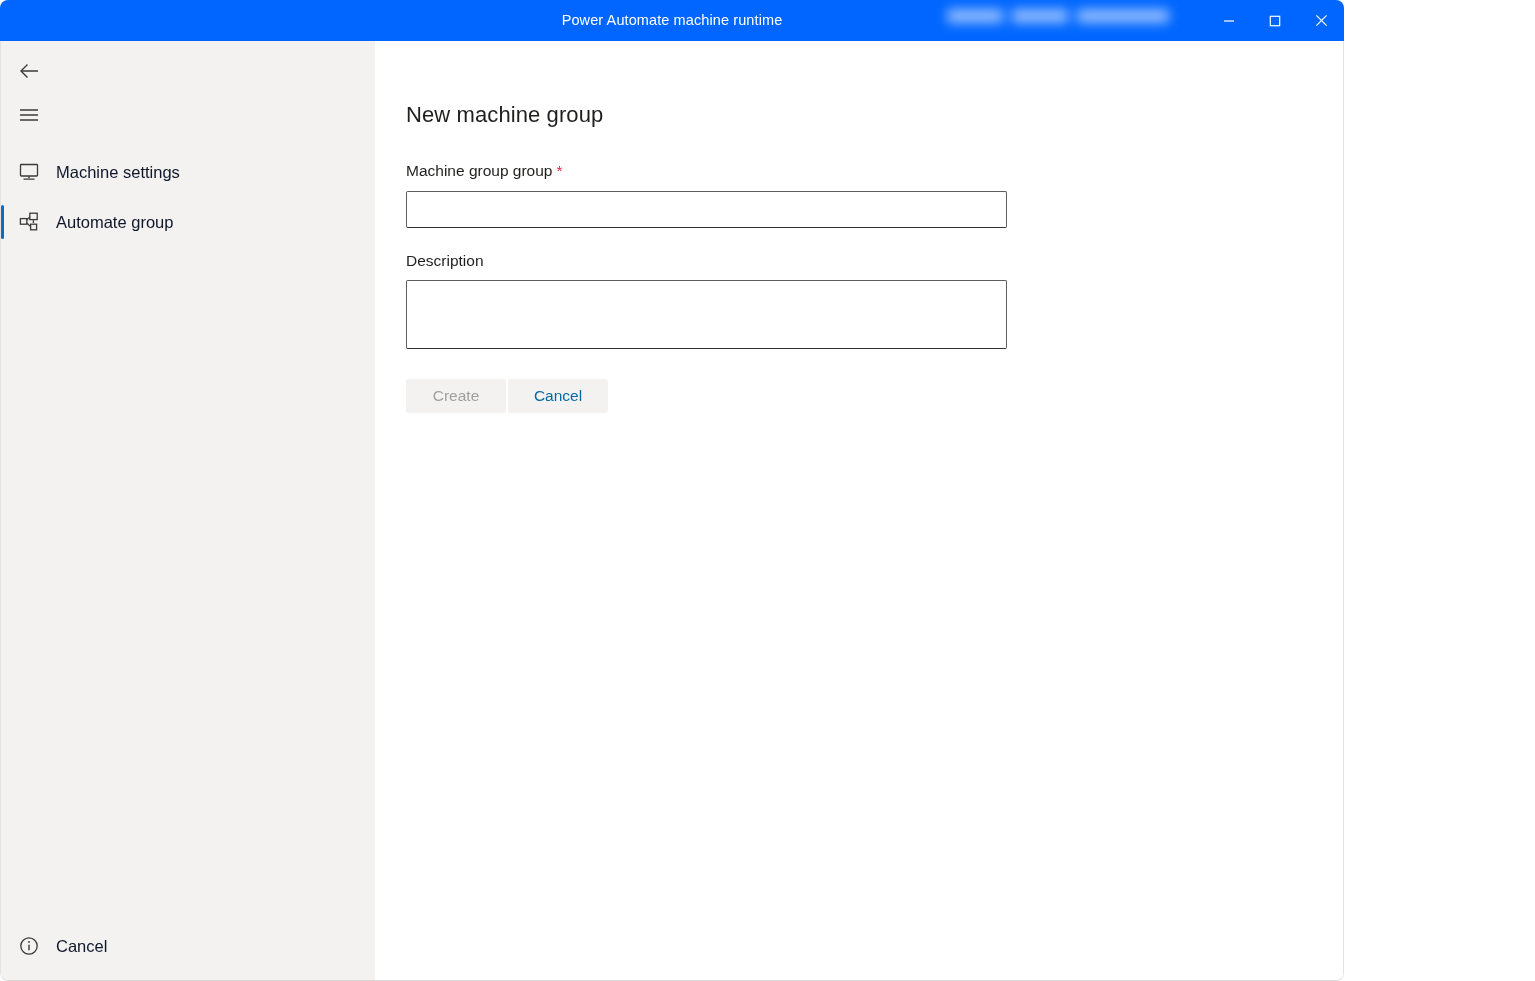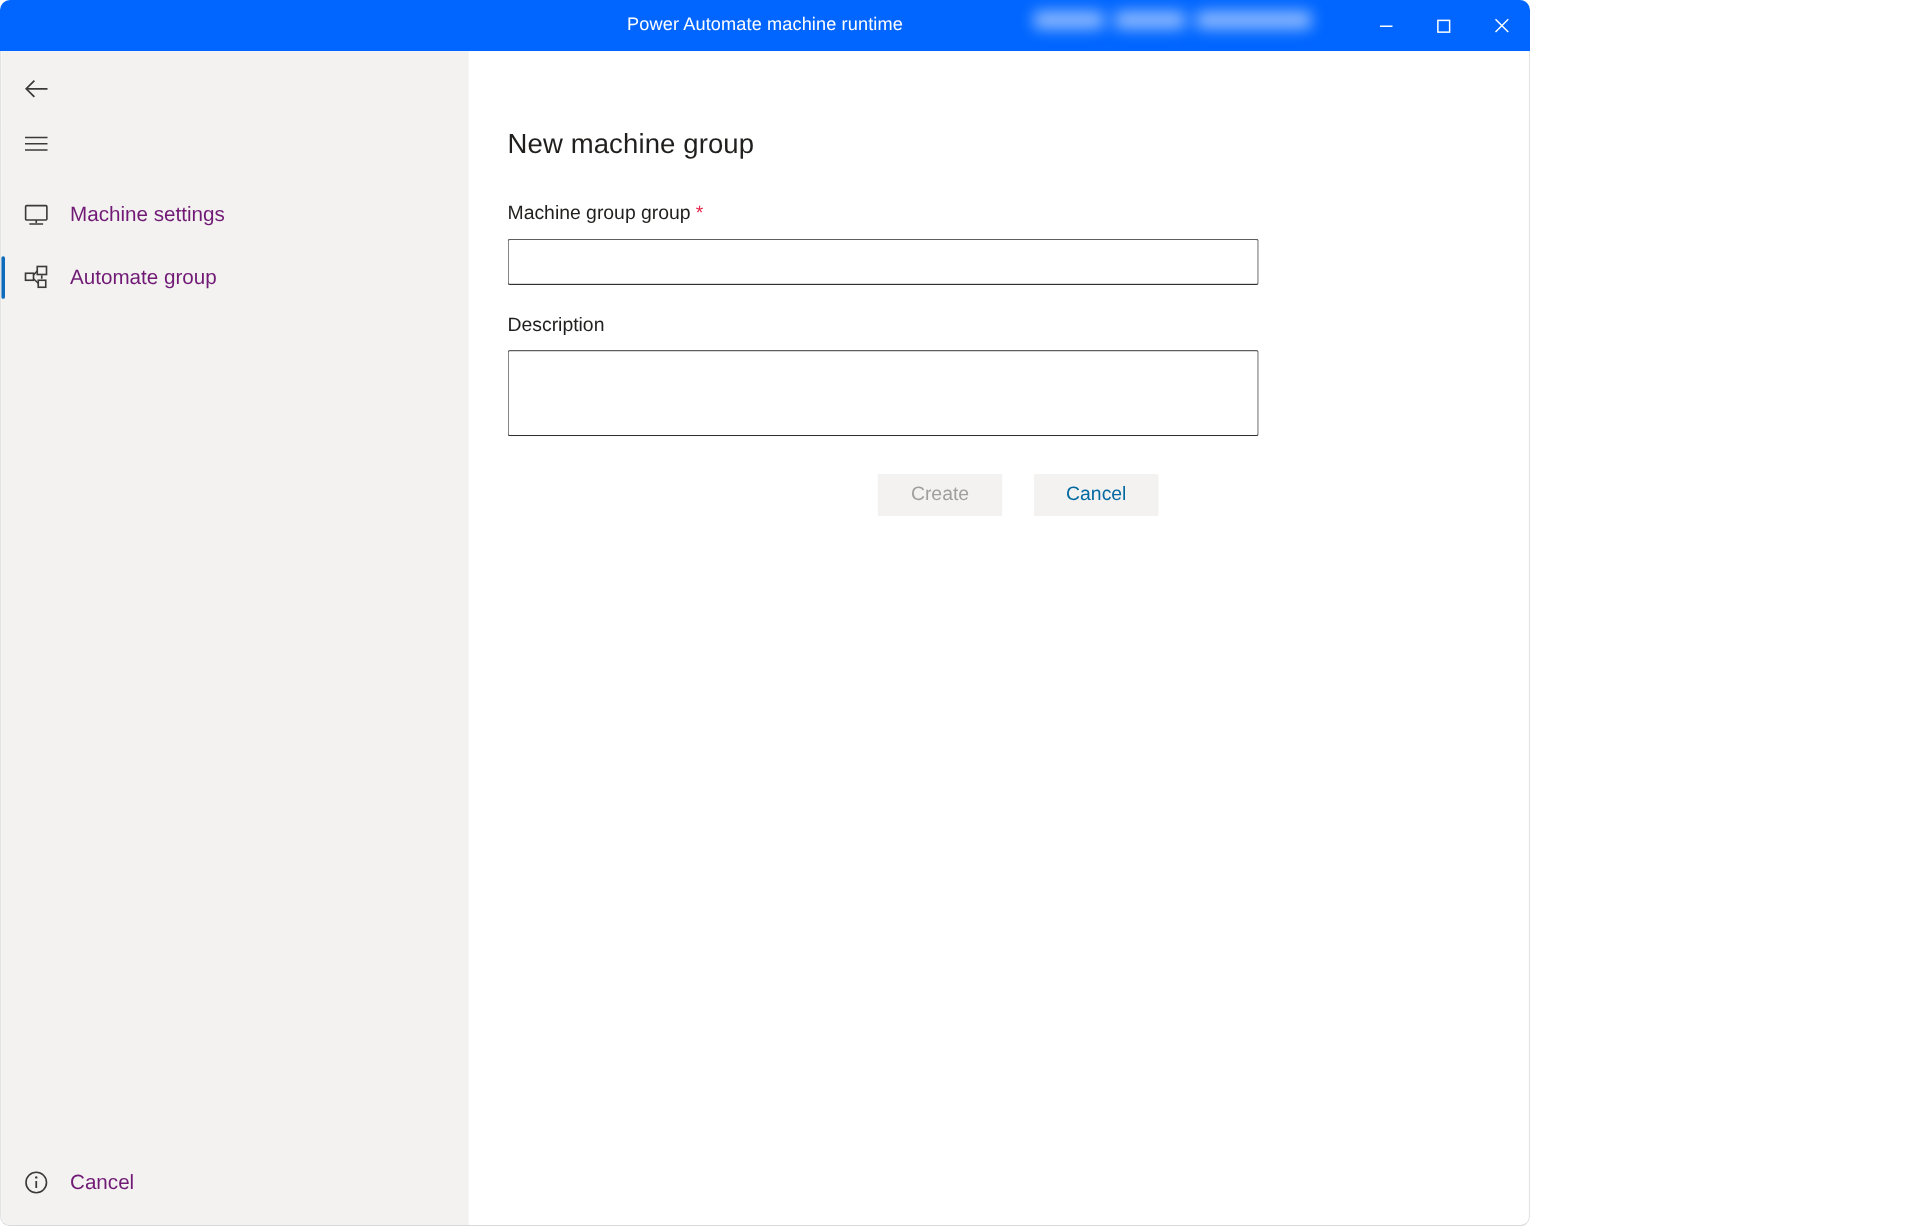--- a/index.html
+++ b/index.html
@@ -7,21 +7,21 @@
   html, body {
     width: 1535px;
     height: 981px;
     overflow: hidden;
     background: #ffffff;
     font-family: "Liberation Sans", sans-serif;
   }
 
   #app {
     position: relative;
-    width: 1224px;
+    width: 1344px;
     height: 981px;
     background: #ffffff;
     display: flex;
     flex-direction: column;
   }
 
   
   .titlebar {
     position: relative;
     height: 41px;
@@ -149,21 +149,21 @@
     height: 34px;
     display: flex;
     align-items: center;
     justify-content: center;
     color: #3b3a39;
     flex: 0 0 34px;
   }
   .nav-label {
     margin-left: 10px;
     font-size: 16.5px;
-    color: #701a75;
+    color: #0f172a;
     line-height: 1;
     white-space: nowrap;
   }
 
   .sidebar-spacer { flex: 1 1 auto; }
 
   .sidebar-bottom { padding-bottom: 9px; }
 
   
   .content {
@@ -225,23 +225,22 @@
     color: #201f1e;
     padding: 7px 10px;
     resize: none;
     outline: none;
   }
 
   .field-block.description { margin-top: 16px; margin-bottom: 30px; }
 
   .button-row {
     display: flex;
-    gap: 25px;
+    gap: 2px;
     margin-top: 24px;
-    justify-content: center;
   }
   .btn {
     height: 34px;
     min-width: 100px;
     padding: 0 16px;
     border: 1px solid transparent;
     border-radius: 2px;
     font-family: "Liberation Sans", sans-serif;
     font-size: 15.5px;
     line-height: 1;

